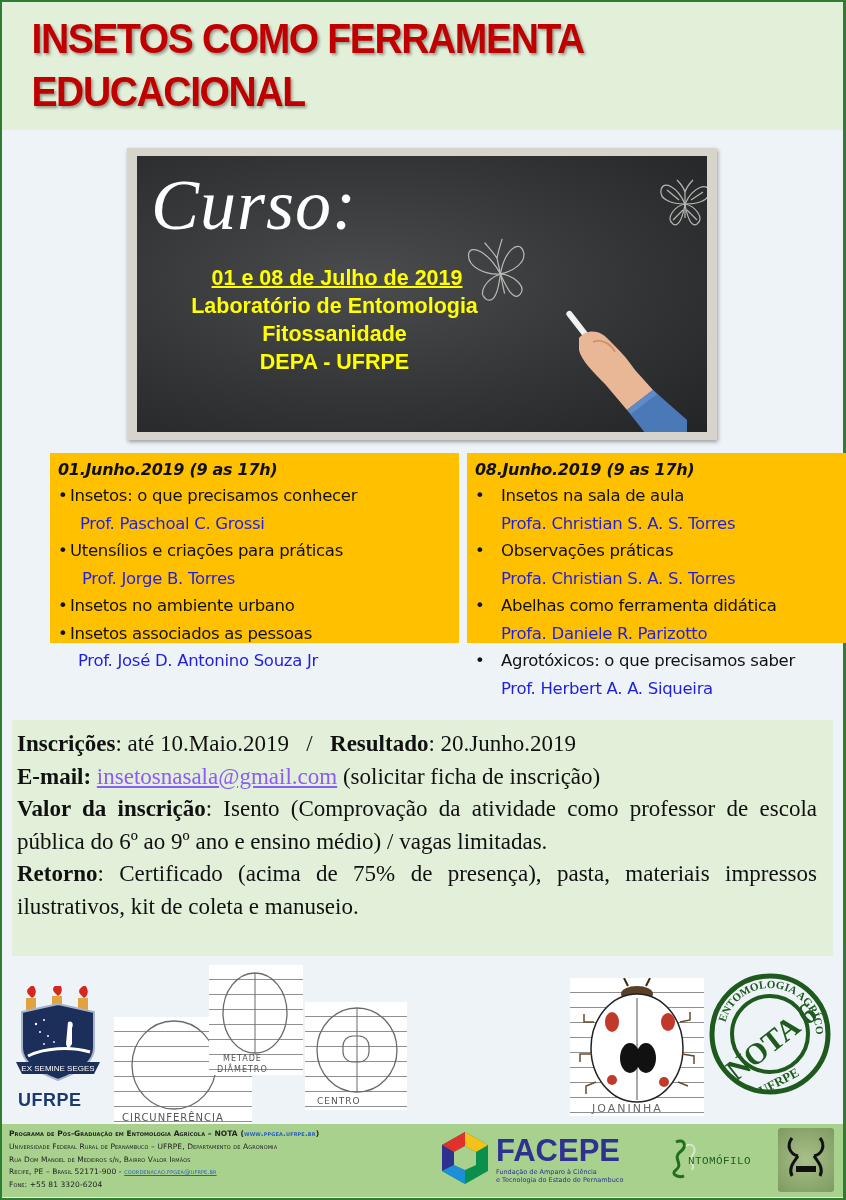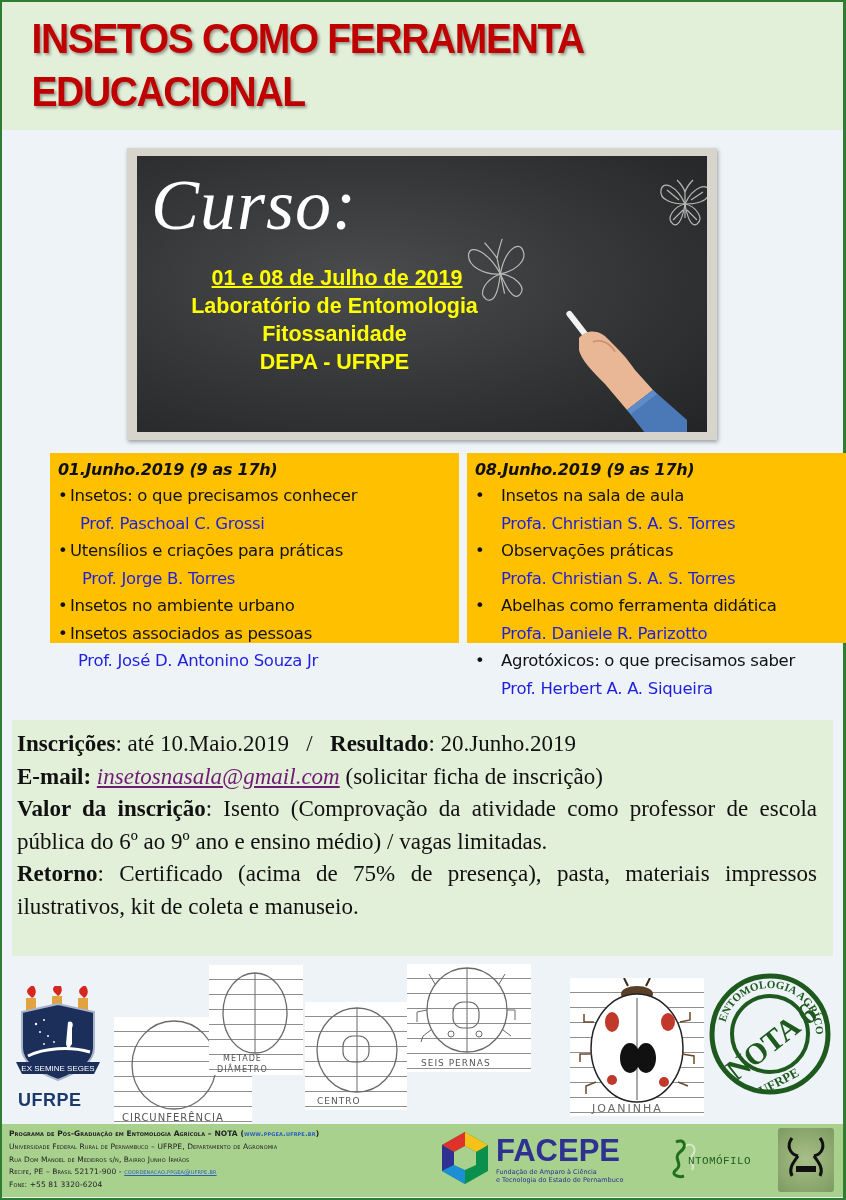--- a/index.html
+++ b/index.html
@@ -25,21 +25,21 @@
   .schedule .item { font-size: 16.5px; color: #111; line-height: 27.5px; letter-spacing: -0.3px; white-space: nowrap; }
   .schedule .prof { font-size: 16.5px; color: #1f1fe0; line-height: 27.5px; letter-spacing: -0.3px; white-space: nowrap; }
   .left .item .bul { display: inline-block; width: 12px; }
   .left .prof { padding-left: 22px; }
   .right .item .bul { display: inline-block; width: 26px; }
   .right .prof { padding-left: 26px; }
 
   .info { position: absolute; left: 12px; top: 720px; width: 821px; height: 236px; background: #e2efd9; padding: 8px 16px 0 5px; font-family: "Liberation Serif", serif; font-size: 23px; color: #111; line-height: 32.5px; }
   .info p { text-align: justify; text-align-last: left; }
   .info b { font-weight: bold; }
-  .info a { color: #701a75; text-decoration: underline; font-style: italic; }
+  .info a { color: #8b5cf6; text-decoration: underline; }
 
   .bottom { position: absolute; left: 2px; top: 962px; width: 841px; height: 160px; }
   .drawing { position: absolute; background: #fff repeating-linear-gradient(to bottom, #ffffff 0px, #ffffff 14px, #8f8f8f 14px, #8f8f8f 15px); }
   .drawing svg { position: absolute; left: 0; top: 0; }
   .footer { position: absolute; left: 2px; top: 1124px; width: 841px; height: 73px; background: #a9d18e; }
   .footer .text { position: absolute; left: 7px; top: 4px; font-family: "DejaVu Sans", sans-serif; font-size: 7.5px; line-height: 12.8px; color: #222; font-variant: small-caps; letter-spacing: 0.1px; }
   .footer .text .strong { font-weight: bold; }
   .footer .text .web { color: #2a5fbf; font-weight: bold; }
   .footer .text .mail { color: #2a5fbf; text-decoration: underline; font-size: 6.5px; }
   .facepe { position: absolute; left: 436px; top: 6px; width: 210px; height: 60px; }
@@ -190,31 +190,20 @@
 
   <div class="drawing" style="left:303px;top:40px;width:102px;height:108px;">
     <svg width="102" height="108" viewBox="0 0 102 108">
       <ellipse cx="52" cy="48" rx="40" ry="42" fill="none" stroke="#6a6a6a" stroke-width="1.3"></ellipse>
       <rect x="38" y="34" width="26" height="26" rx="10" fill="none" stroke="#6a6a6a" stroke-width="1.2"></rect>
       <line x1="52" y1="6" x2="52" y2="90" stroke="#6a6a6a" stroke-width="1"></line>
       <text x="12" y="102" font-family="DejaVu Sans, sans-serif" font-size="9" fill="#555" letter-spacing="1">CENTRO</text>
     </svg>
   </div>
 
-  <div class="drawing" style="left:405px;top:2px;width:124px;height:108px;">
-    <svg width="124" height="108" viewBox="0 0 124 108">
-      <ellipse cx="60" cy="46" rx="40" ry="42" fill="none" stroke="#6a6a6a" stroke-width="1.3"></ellipse>
-      <rect x="46" y="38" width="26" height="26" rx="10" fill="none" stroke="#6a6a6a" stroke-width="1.2"></rect>
-      <line x1="60" y1="4" x2="60" y2="88" stroke="#6a6a6a" stroke-width="1"></line>
-      <circle cx="44" cy="70" r="3" fill="none" stroke="#6a6a6a"></circle>
-        <circle cx="72" cy="70" r="3" fill="none" stroke="#6a6a6a"></circle>
-      <path d="M28 20 L22 10 M92 20 L98 10 M20 46 L10 48 L10 58 M100 46 L108 46 L108 56 M24 66 L16 72 L14 78 M96 66 L104 72" stroke="#6a6a6a" stroke-width="1" fill="none"></path>
-      <text x="14" y="102" font-family="DejaVu Sans, sans-serif" font-size="9" fill="#555" letter-spacing="1">SEIS PERNAS</text>
-    </svg>
-  </div>
 
   <div class="drawing" style="left:544px;top:16px;width:134px;height:138px;margin-left:24px;">
     <svg width="134" height="138" viewBox="0 0 134 138">
       <path d="M58 8 L54 0 M76 8 L80 0" stroke="#3a2a1a" stroke-width="2"></path>
       <ellipse cx="67" cy="16" rx="16" ry="8" fill="#5a4028"></ellipse>
       <ellipse cx="67" cy="20" rx="13" ry="4" fill="#f5d400"></ellipse>
       <ellipse cx="67" cy="70" rx="46" ry="54" fill="#ffffff" stroke="#222" stroke-width="1.5"></ellipse>
       <line x1="67" y1="20" x2="67" y2="122" stroke="#555" stroke-width="1"></line>
       <ellipse cx="42" cy="44" rx="7" ry="10" fill="#c0392b"></ellipse>
       <ellipse cx="98" cy="44" rx="7" ry="9" fill="#c0392b"></ellipse>
@@ -237,21 +226,21 @@
     <text font-family="Liberation Serif, serif" font-weight="bold" font-size="11" fill="#1e5a1e"><textPath href="#arcTop" startOffset="8%">ENTOMOLOGIA AGRÍCOLA</textPath></text>
     <text x="64" y="82" font-family="Liberation Serif, serif" font-weight="bold" font-size="30" fill="#1e5a1e" text-anchor="middle" transform="rotate(-38 64 70)">NOTA 6</text>
     <text x="72" y="116" font-family="Liberation Serif, serif" font-weight="bold" font-size="13" fill="#1e5a1e" text-anchor="middle" transform="rotate(-28 72 110)">UFRPE</text>
   </svg>
 </div>
 
 <div class="footer">
   <div class="text">
     <div><span class="strong">Programa de Pós-Graduação em Entomologia Agrícola – NOTA (</span><span class="web">www.ppgea.ufrpe.br</span><span class="strong">)</span></div>
     <div>Universidade Federal Rural de Pernambuco – UFRPE, Departamento de Agronomia</div>
-    <div>Rua Dom Manoel de Medeiros s/n, Bairro Junho Irmãos</div>
+    <div>Rua Dom Manoel de Medeiros s/n, Bairro Valor Irmãos</div>
     <div><span>Recife, PE – Brasil 52171-900 - </span><span class="mail">coordenacao.ppgea@ufrpe.br</span></div>
     <div>Fone: +55 81 3320-6204</div>
   </div>
 
   <div class="facepe">
     <svg width="54" height="56" viewBox="0 0 54 56">
       <polygon points="27,2 50,15 50,41 27,54 4,41 4,15" fill="#0b8f4d"></polygon>
       <polygon points="27,2 50,15 38,22 27,16" fill="#f6c21a"></polygon>
       <polygon points="4,15 27,2 27,16 16,22" fill="#e0312b"></polygon>
       <polygon points="4,15 16,22 16,35 4,41" fill="#2e3192"></polygon>

